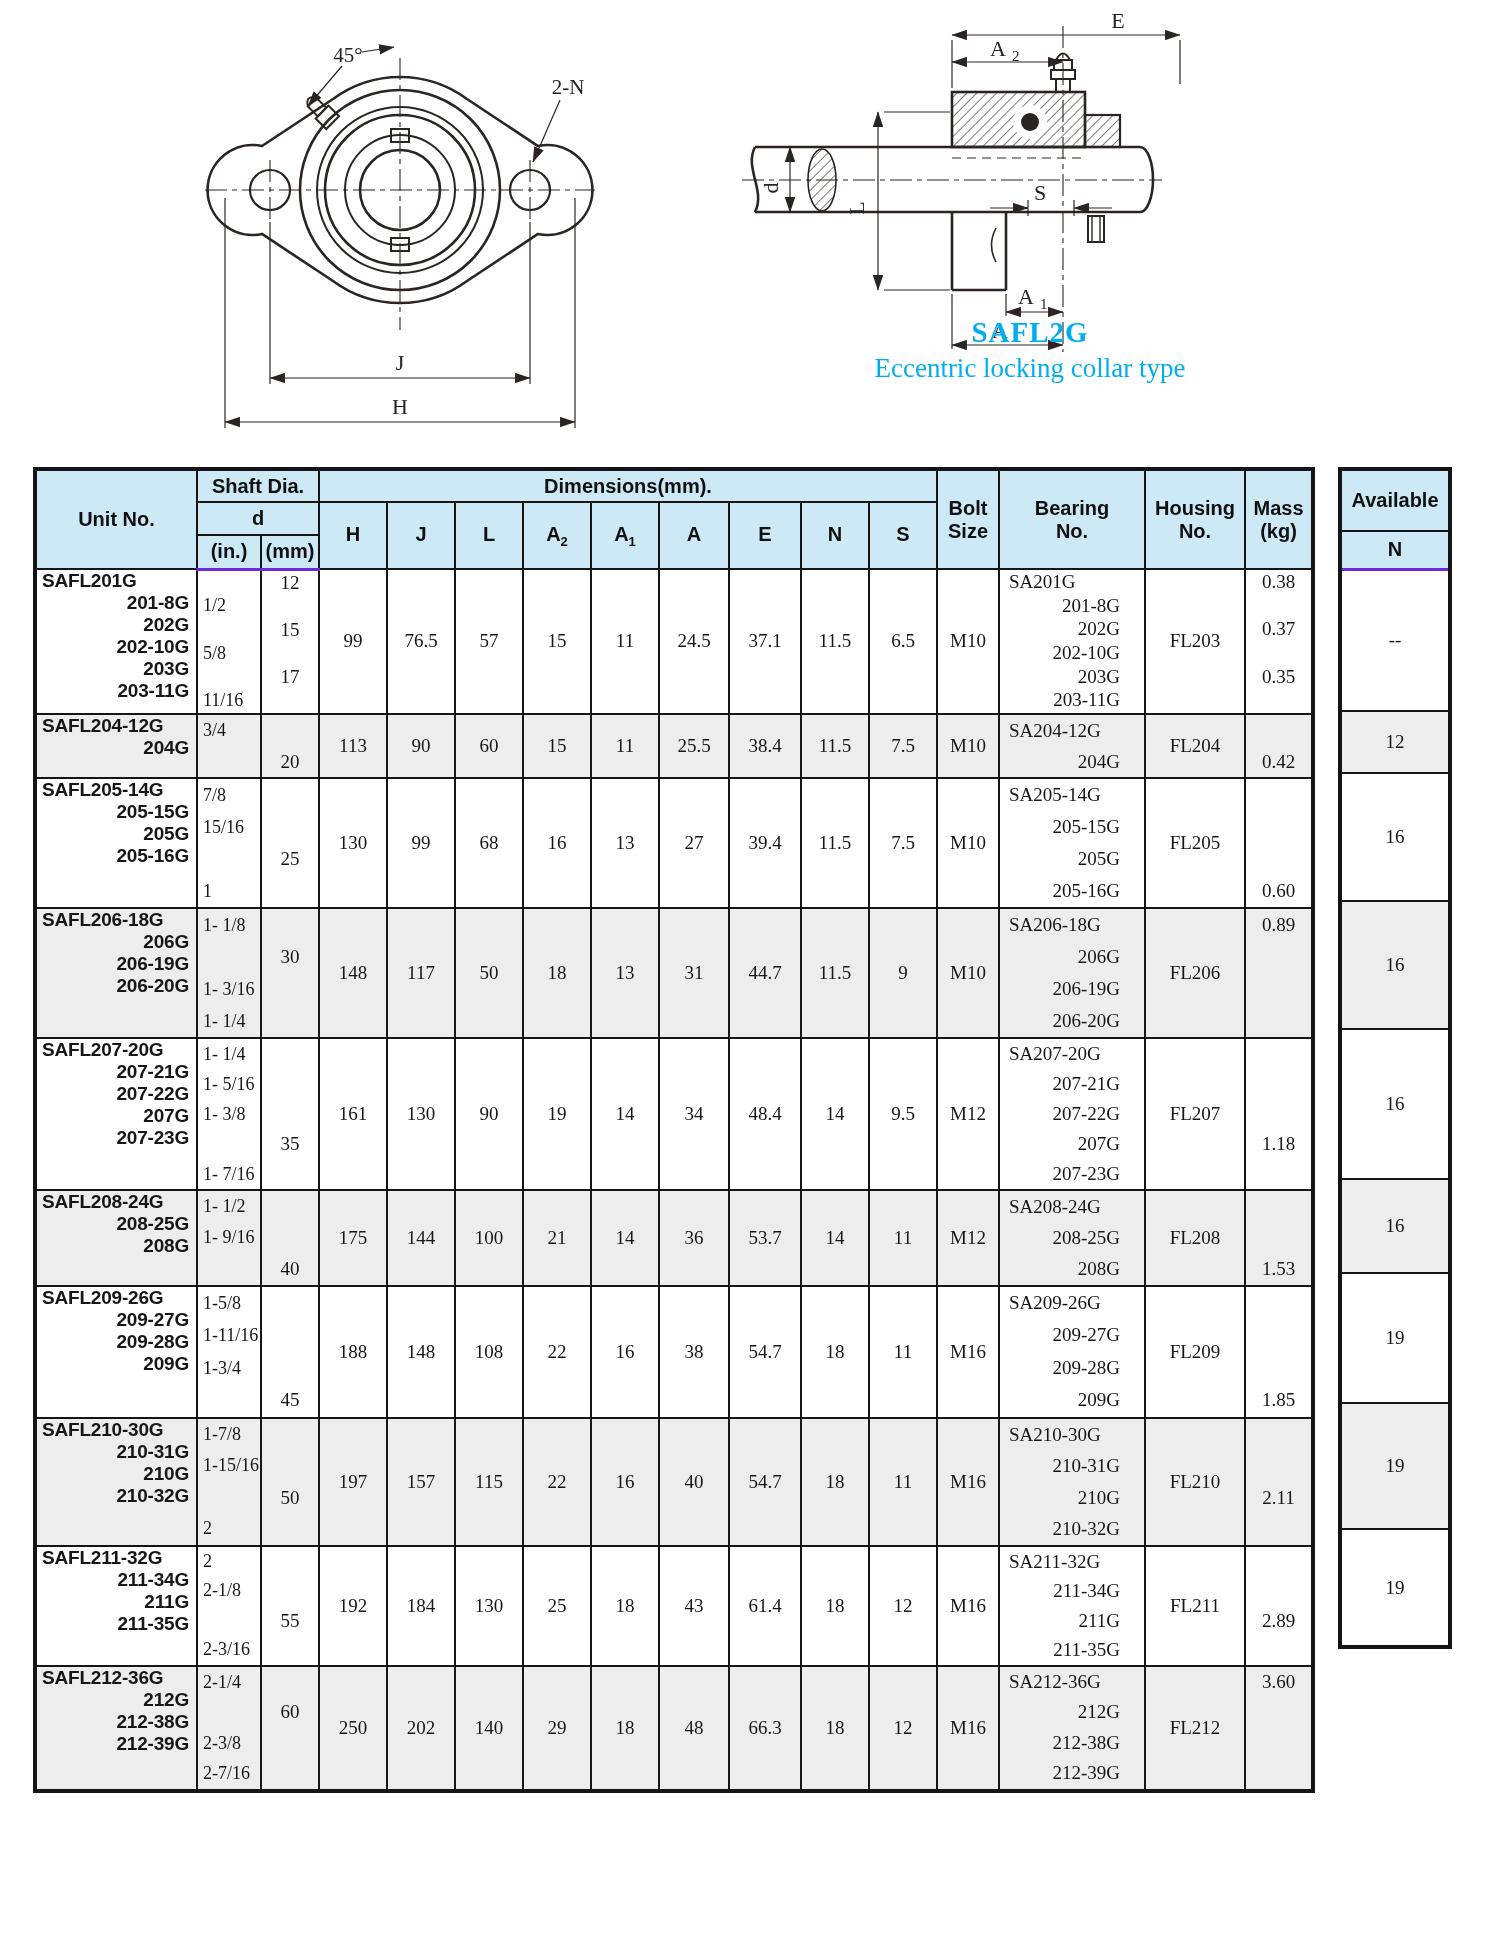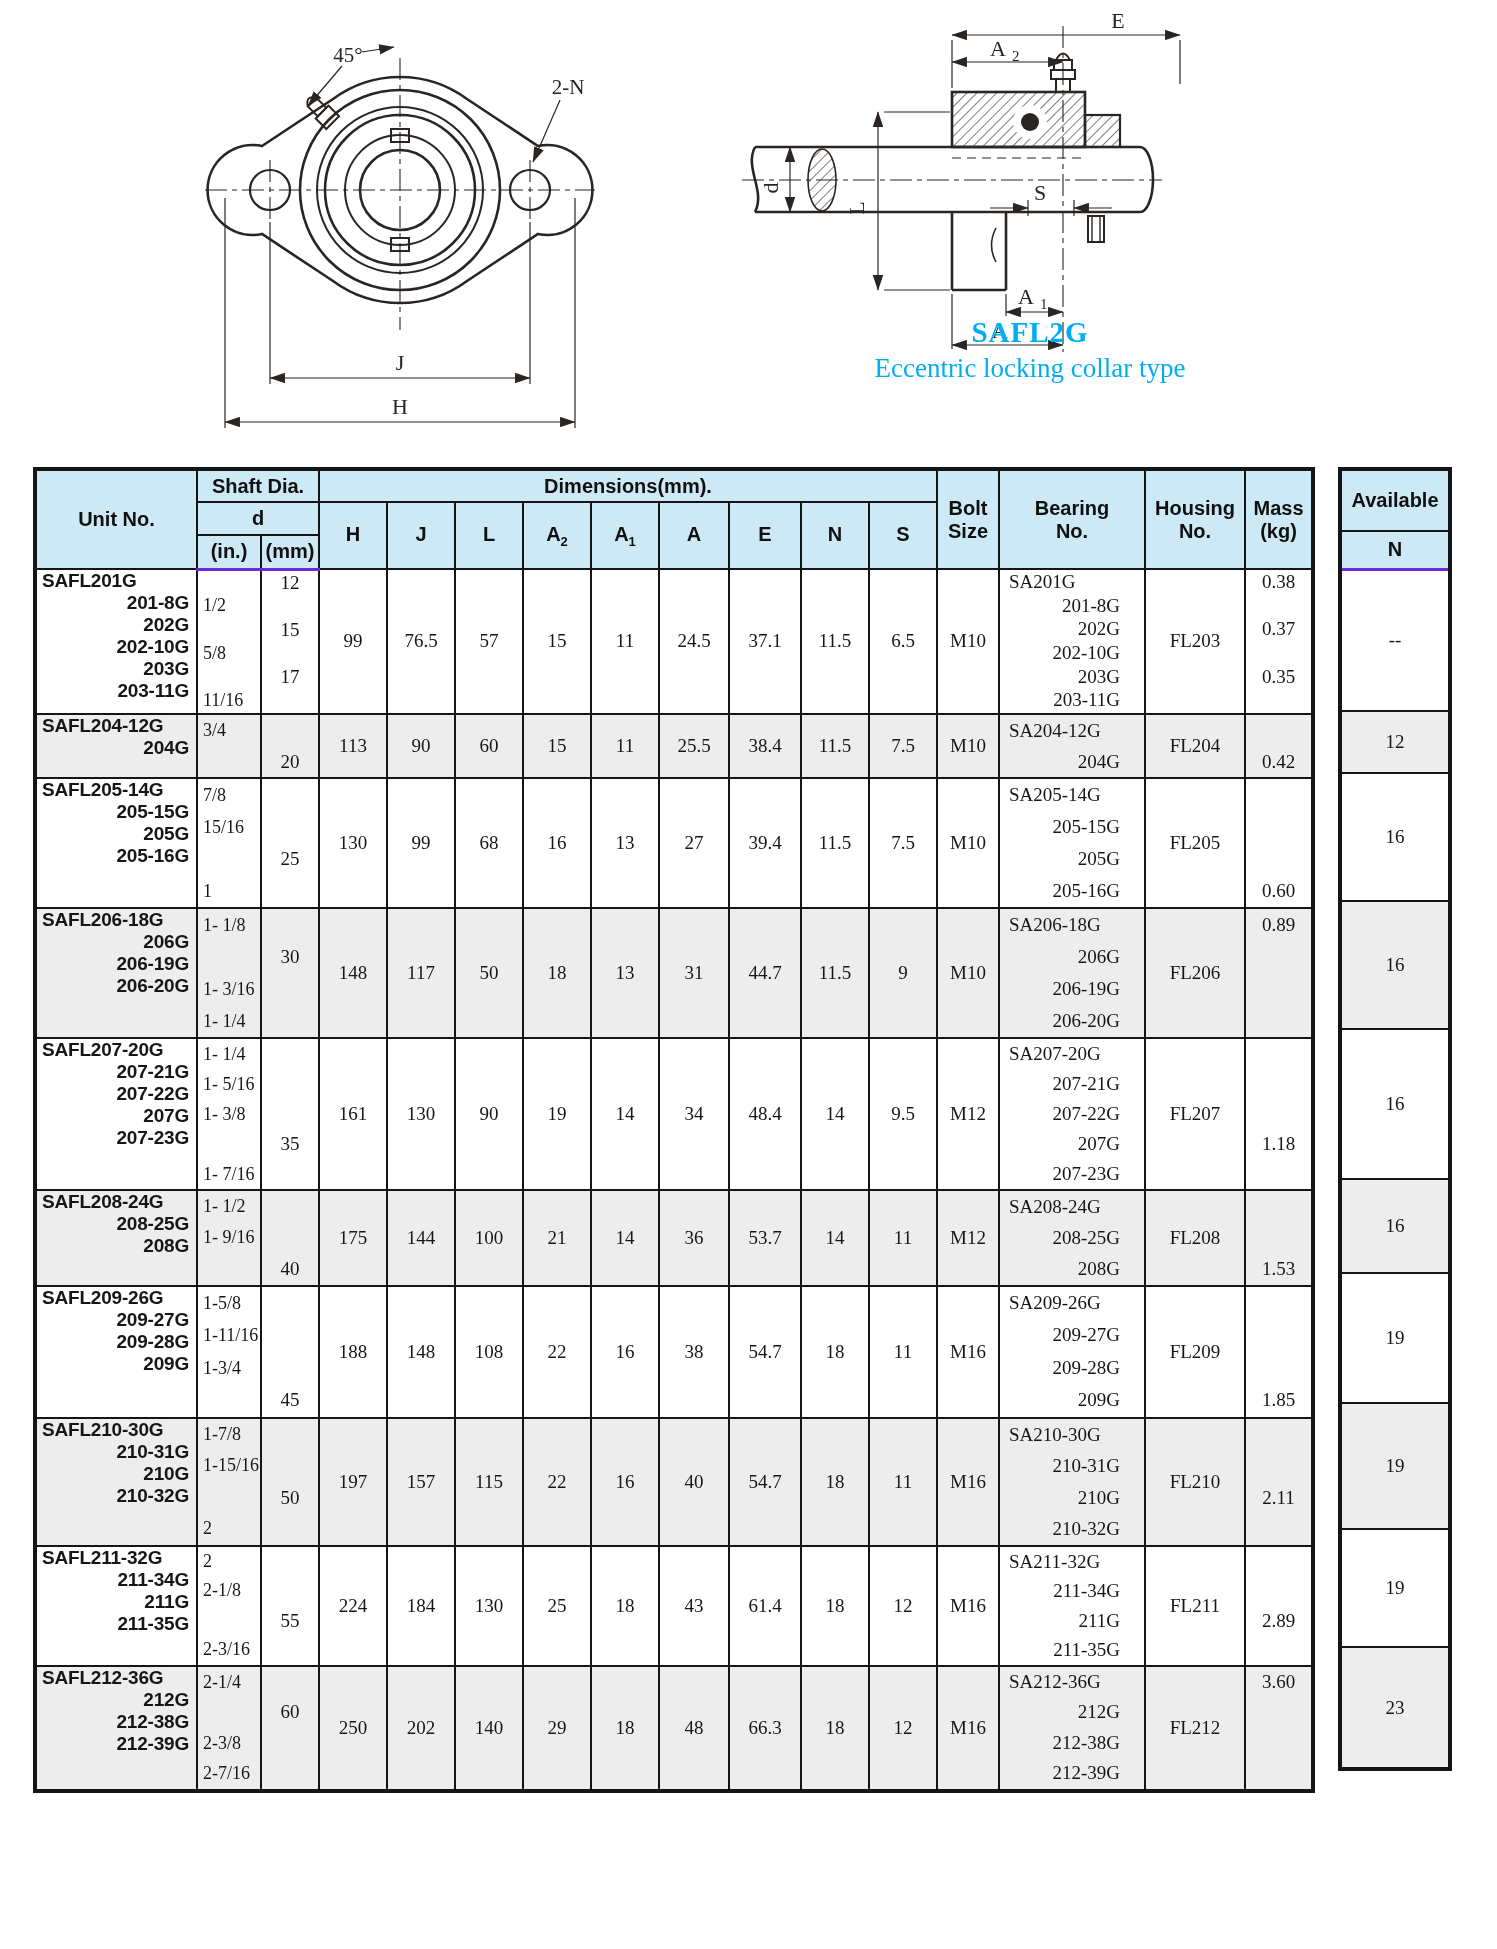--- a/index.html
+++ b/index.html
@@ -562,21 +562,21 @@
 2-1/8
 
 2-3/16</div>
           </td>
         <td class="t">
             <div class="ml mml">
 
 55
 </div>
           </td>
-        <td>224</td>
+        <td>192</td>
         <td>184</td>
         <td>130</td>
         <td>25</td>
         <td>18</td>
         <td>43</td>
         <td>61.4</td>
         <td>18</td>
         <td>12</td>
         <td>M16</td>
         <td class="t">
@@ -673,19 +673,16 @@
         </tr>
       <tr style="height:130px">
           <td>19</td>
         </tr>
       <tr class="g" style="height:126px">
           <td>19</td>
         </tr>
       <tr style="height:118px">
           <td>19</td>
         </tr>
-      <tr class="g" style="height:122px">
-          <td>23</td>
-        </tr>
     </tbody>
   </table>
 
 </div>
 
 </body></html>

